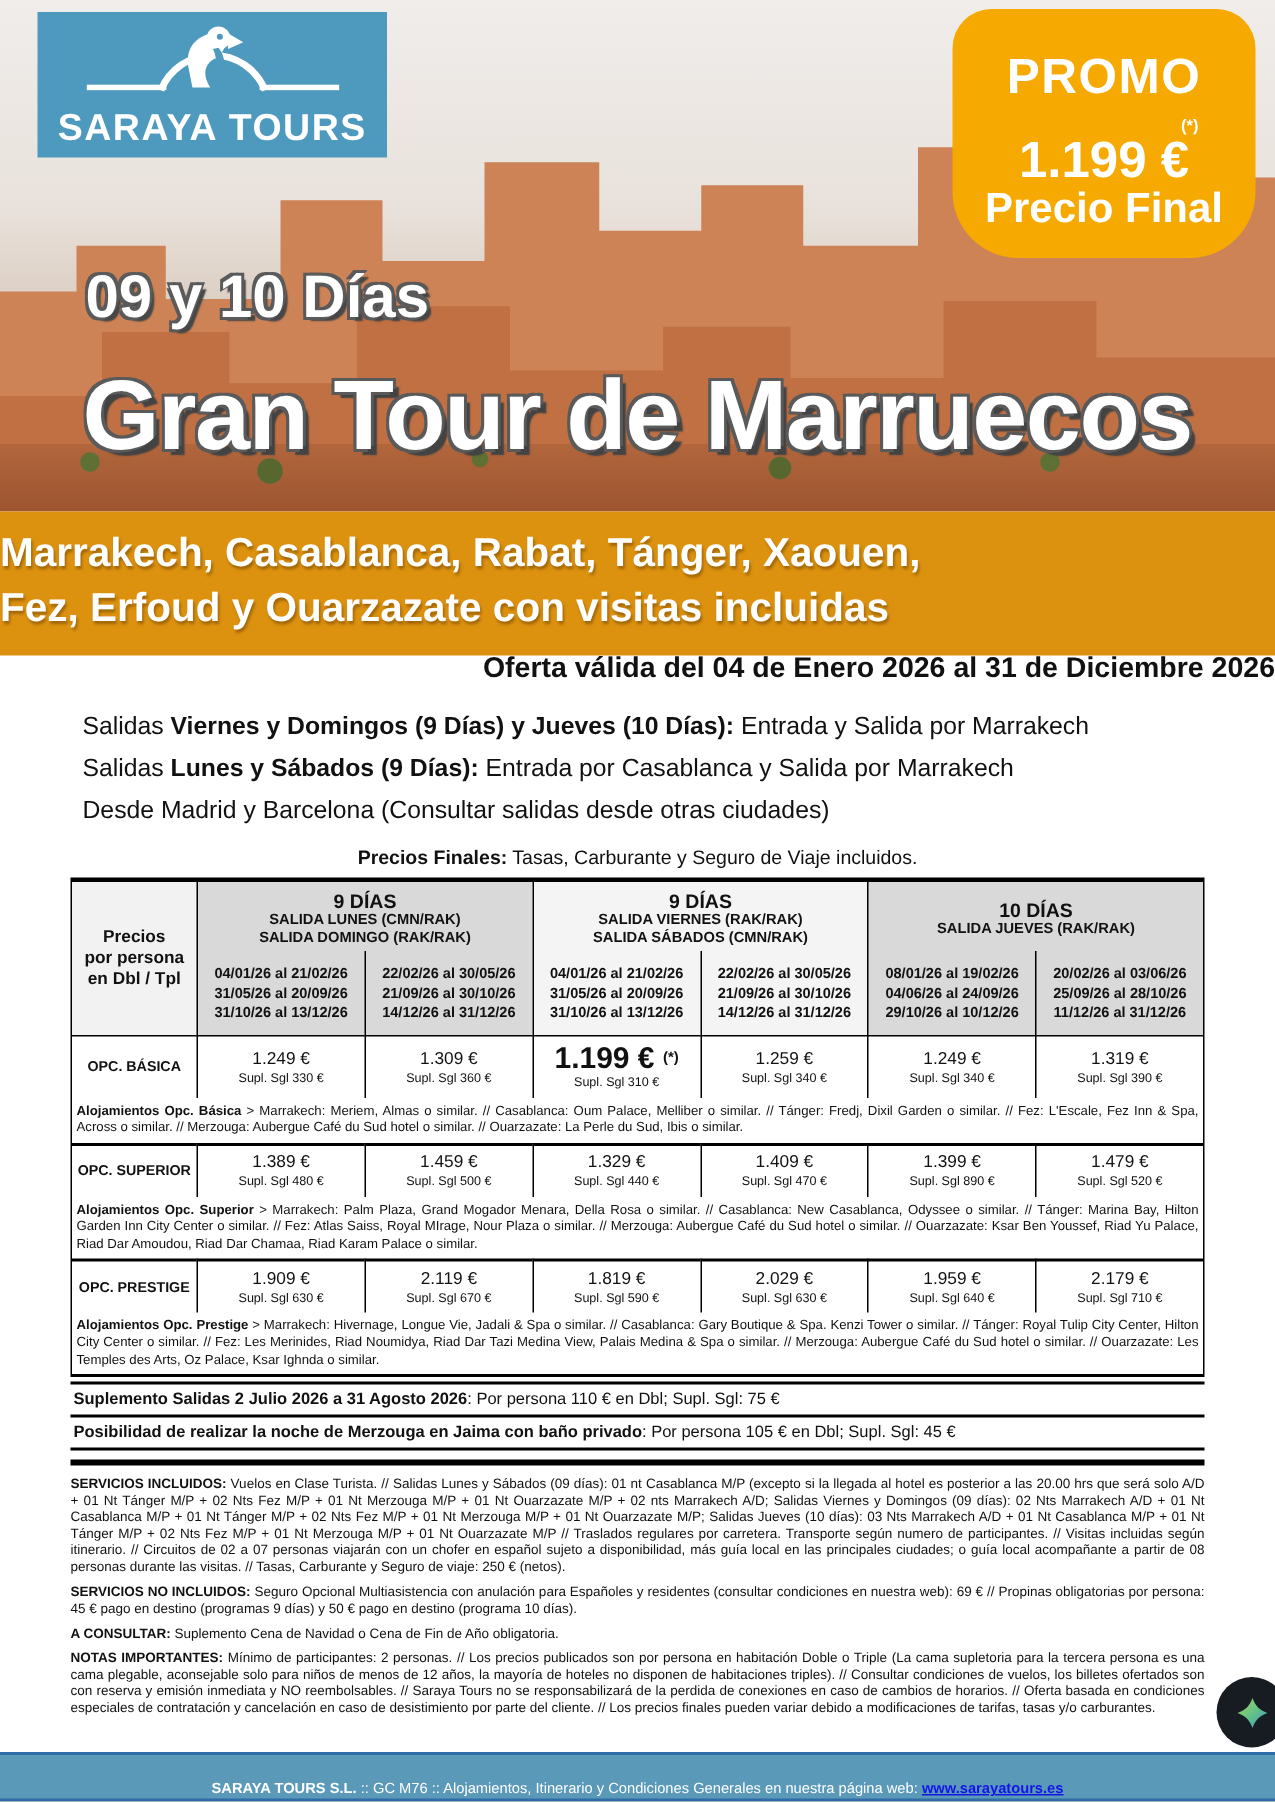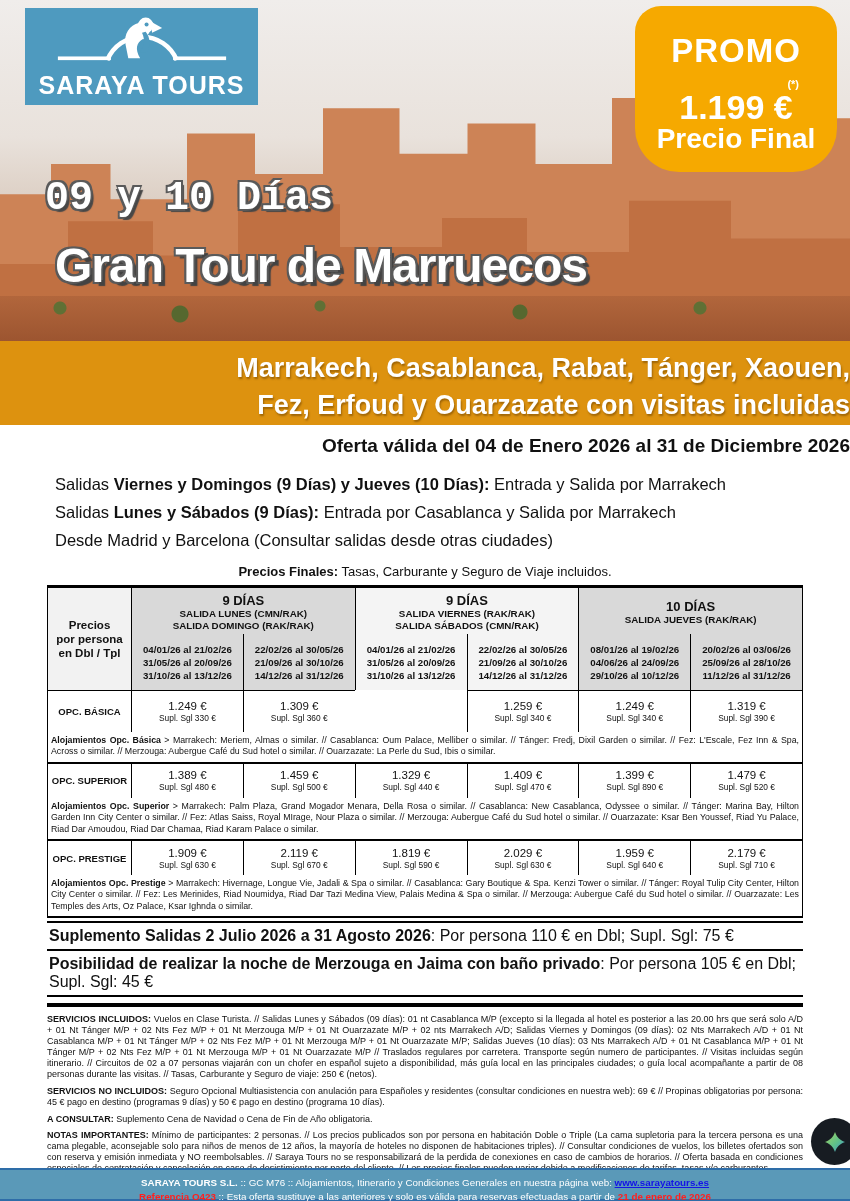--- a/index.html
+++ b/index.html
@@ -29,28 +29,28 @@
   .logo-emblem { width:200px; height:64px; }
   .logo-text { color:#fff; font-weight:bold; font-size:25px; letter-spacing:1px; line-height:26px; white-space:nowrap; }
 
   .promo { position:absolute; left:635px; top:6px; width:202px; height:166px; background:#f6a900;
     border-radius:26px 26px 44px 44px; color:#fff; text-align:center; }
   .promo-label { font-size:33px; font-weight:bold; margin-top:26px; letter-spacing:1px; }
   .promo-ast { font-size:11px; font-weight:bold; text-align:right; padding-right:38px; margin-top:8px; }
   .promo-price { font-size:34px; font-weight:bold; line-height:34px; }
   .promo-sub { font-size:28px; font-weight:bold; line-height:30px; }
 
-  .hero-duration { position:absolute; left:45px; top:176px; color:#fff; font-size:40px; font-weight:bold;
-    text-shadow:-2px -2px 0 #5a5a5a, 2px -2px 0 #5a5a5a, -2px 2px 0 #5a5a5a, 3px 3px 1px #474747;font-family:Liberation Mono, monospace; }
-  .hero-title { position:absolute; left:55px; top:238px; color:#fff; font-size:48px; font-weight:bold; letter-spacing:-1px; white-space:nowrap;
+  .hero-duration { position:absolute; left:57px; top:176px; color:#fff; font-size:40px; font-weight:bold;
+    text-shadow:-2px -2px 0 #5a5a5a, 2px -2px 0 #5a5a5a, -2px 2px 0 #5a5a5a, 3px 3px 1px #474747; }
+  .hero-title { position:absolute; left:55px; top:238px; color:#fff; font-size:66px; font-weight:bold; letter-spacing:-1px; white-space:nowrap;
     text-shadow:-2px -2px 0 #5a5a5a, 2px -2px 0 #5a5a5a, -2px 2px 0 #5a5a5a, 4px 4px 1px #434343; }
 
   
-  .banner { position:absolute; left:0; top:341px; width:850px; height:84px; background:#dd920f;
-    color:#fff; font-weight:bold; font-size:27px; text-align:right; padding-top:9px; line-height:37px;
+  .banner { position:absolute; left:0; top:341px; width:850px; height:96px; background:#dd920f;
+    color:#fff; font-weight:bold; font-size:27px; text-align:left; padding-top:9px; line-height:37px;
     text-shadow:1px 2px 2px rgba(105,63,0,.55); }
 
   
   .content { position:absolute; left:0; top:433px; width:850px; height:735px; color:#111; }
   .validity { margin-top:2px; text-align:right; font-size:19px; font-weight:bold; }
   .salidas { margin:13px 0 0 55px; font-size:16.5px; line-height:28px; }
   .precios-finales { margin-top:10px; text-align:center; font-size:13px; }
   b, .b { font-weight:bold; }
 
   
@@ -72,32 +72,32 @@
   .pr { font-size:11.5px; line-height:14px; }
   .sg { font-size:8.4px; line-height:11px; }
   .bigpr { font-size:20px; font-weight:bold; line-height:20px; }
   .bigpr .ast { font-size:10px; vertical-align:4px; }
   .bt1 { border-top:1px solid #000; }
   .bt2 { border-top:2px solid #000; }
   .alojrow { grid-column:1/8; border-left:none; font-size:8.8px; line-height:11.4px; text-align:justify; padding:3px 3px 4px; }
 
   
   .suplwrap { width:756px; margin:3px auto 0; }
-  .suplrow { border-top:2px solid #000; font-size:16px; padding:4px 0 4px 2px; }
+  .suplrow { border-top:2px solid #000; font-size:11px; padding:4px 0 4px 2px; }
   .suplrow:last-child { border-bottom:2px solid #000; }
   .heavyrule { width:756px; margin:6px auto 0; height:4px; background:#000; }
 
   
   .notes { width:756px; margin:7px auto 0; }
   .note { font-size:9px; line-height:10.9px; text-align:justify; margin-bottom:6px; }
 
   
   .footer { position:absolute; left:0; top:1168px; width:850px; height:33px; background:#5a99b8;
     border-top:2px solid #2e6da8; border-bottom:2px solid #2e6da8; text-align:center;
-    color:#fff; font-size:9.8px; line-height:13.5px; padding-top:6px; }
+    color:#fff; font-size:9.8px; line-height:13.5px; padding-top:16px; }
   .footer a { color:#1414e6; text-decoration:underline; font-weight:bold; cursor:pointer; }
   .red { color:#ff1f1f; font-weight:bold;text-align:center; }
 
   
   .widget { position:absolute; left:811px; top:1118px; width:47px; height:47px; border-radius:50%;
     background:#171c22; display:flex; align-items:center; justify-content:center; cursor:pointer; }
 </style>
 </head>
 <body>
 
@@ -207,20 +207,24 @@
 
       <div class="cell oplabel noleft bt1" style="grid-row:3;grid-column:1">OPC. BÁSICA</div>
       <div class="cell bt1" style="grid-row:3;grid-column:2">
           <span class="pr">1.249 €</span>
           <span class="sg">Supl. Sgl 330 €</span>
         </div>
       <div class="cell bt1" style="grid-row:3;grid-column:3">
           <span class="pr">1.309 €</span>
           <span class="sg">Supl. Sgl 360 €</span>
         </div>
+      <div class="cell bt1" style="grid-row:3;grid-column:4">
+          <span class="bigpr"><span>1.199 €</span> <span class="ast">(*)</span></span>
+          <span class="sg">Supl. Sgl 310 €</span>
+        </div>
       <div class="cell bt1" style="grid-row:3;grid-column:5">
           <span class="pr">1.259 €</span>
           <span class="sg">Supl. Sgl 340 €</span>
         </div>
       <div class="cell bt1" style="grid-row:3;grid-column:6">
           <span class="pr">1.249 €</span>
           <span class="sg">Supl. Sgl 340 €</span>
         </div>
       <div class="cell bt1" style="grid-row:3;grid-column:7">
           <span class="pr">1.319 €</span>

